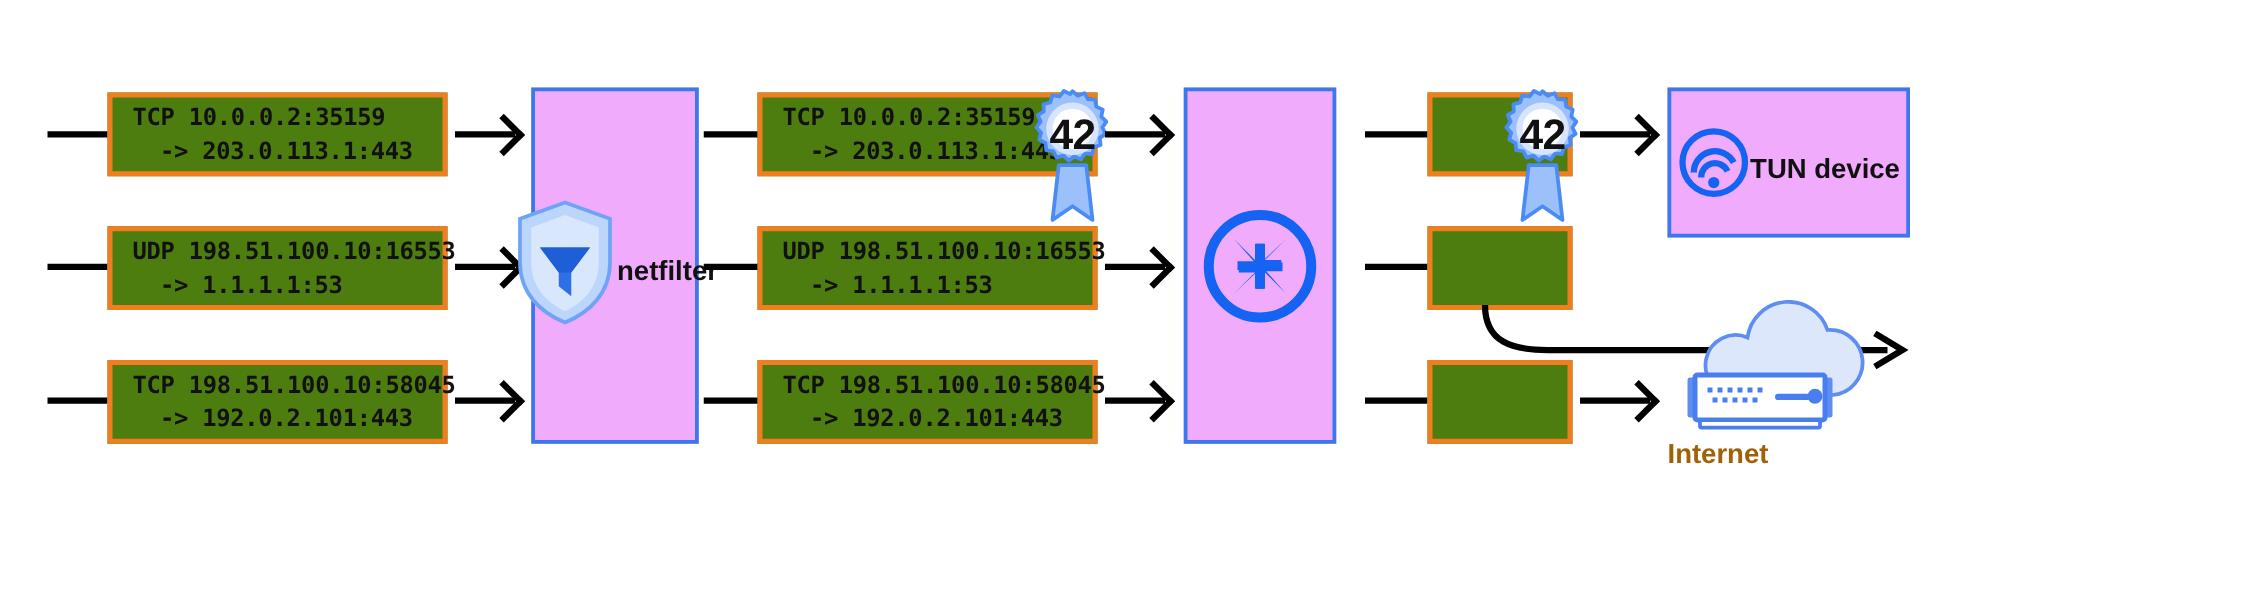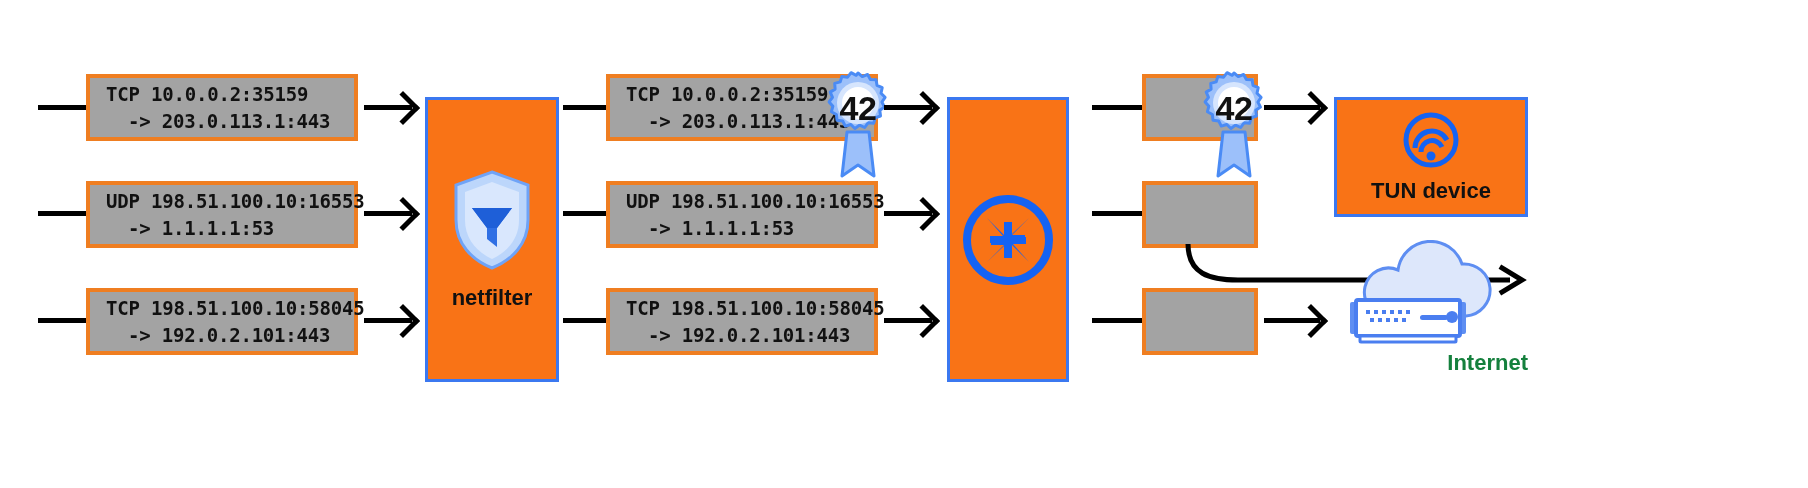--- a/index.html
+++ b/index.html
@@ -7,47 +7,46 @@
     width: 1808px; height: 488px;
     background: #ffffff;
     font-family: "Liberation Sans", sans-serif;
     overflow: hidden;
   }
   #stage { position: relative; width: 1808px; height: 488px; }
 
   
   .pkt {
     position: absolute;
-    background: #a3a3a3;
+    background: #4d7c0f;
     border: 4px solid #ef7e21;
     display: flex;
     flex-direction: column;
     justify-content: center;
     padding-left: 16px;
     font-family: "DejaVu Sans Mono", "Liberation Mono", monospace;
     font-size: 19px;
     font-weight: 700;
     line-height: 1.38;
     color: #111111;
     letter-spacing: -0.2px;
     white-space: pre;
   }
   .pkt .l2 { padding-left: 22px; }
   .pkt-blank { padding-left: 0; }
 
   
   .stagebox {
     position: absolute;
-    background: #f97316;
+    background: #f0abfc;
     border: 3px solid #3b78f0;
     display: flex;
-    flex-direction: column;
+    flex-direction: row;
     align-items: center;
     justify-content: center;
-    margin-top: 27px;
   }
   .stagebox .caption {
     font-size: 22px;
     font-weight: 700;
     color: #111111;
     text-align: center;
     line-height: 1.12;
     margin-top: 10px;
   }
 
@@ -81,22 +80,22 @@
     position: absolute;
     top: 0; left: 0; width: 76px; height: 76px;
     display: flex; align-items: center; justify-content: center;
     font-size: 34px; font-weight: 700; color: #111; letter-spacing: -0.5px;
   }
 
   .label-internet {
     position: absolute;
     font-size: 22px;
     font-weight: 700;
-    color: #15803d;
-    text-align: right;
+    color: #a16207;
+    text-align: left;
   }
 </style>
 </head>
 <body>
 
 <div id="stage">
 
   <div class="stub" style="left:38px;  top:105px; width:48px;"></div>
   <div class="stub" style="left:38px;  top:211px; width:48px;"></div>
   <div class="stub" style="left:38px;  top:318px; width:48px;"></div>

